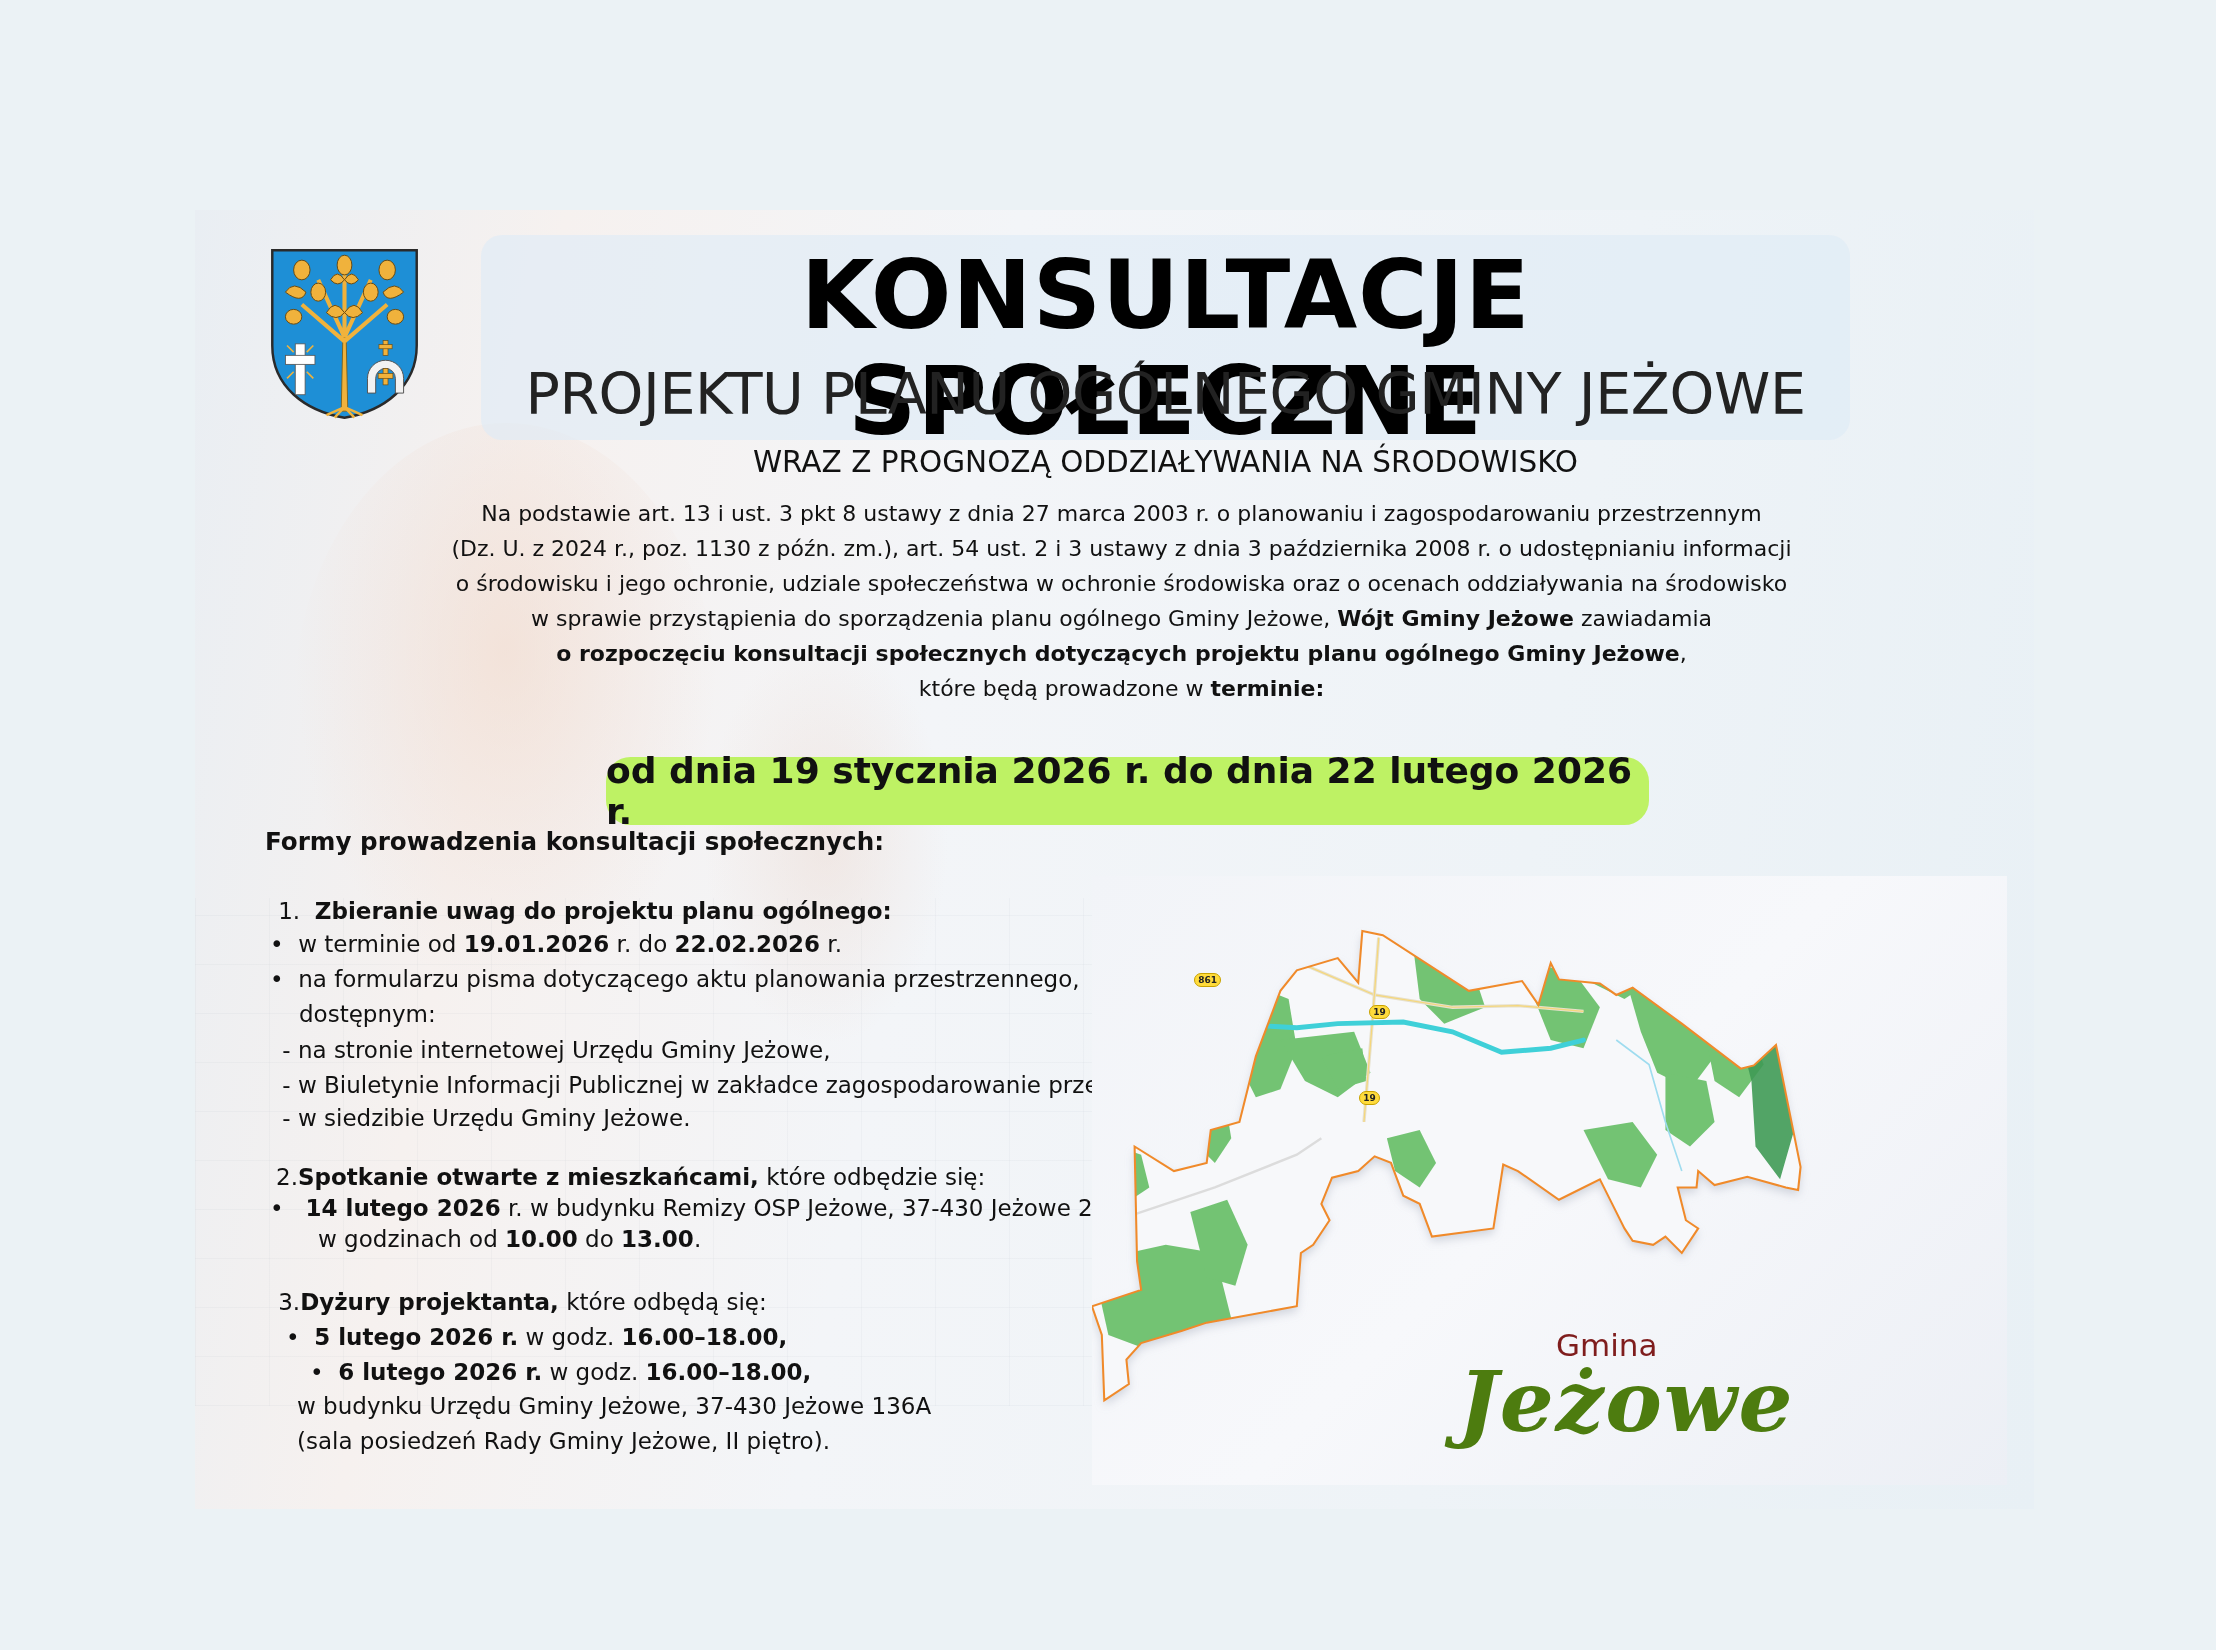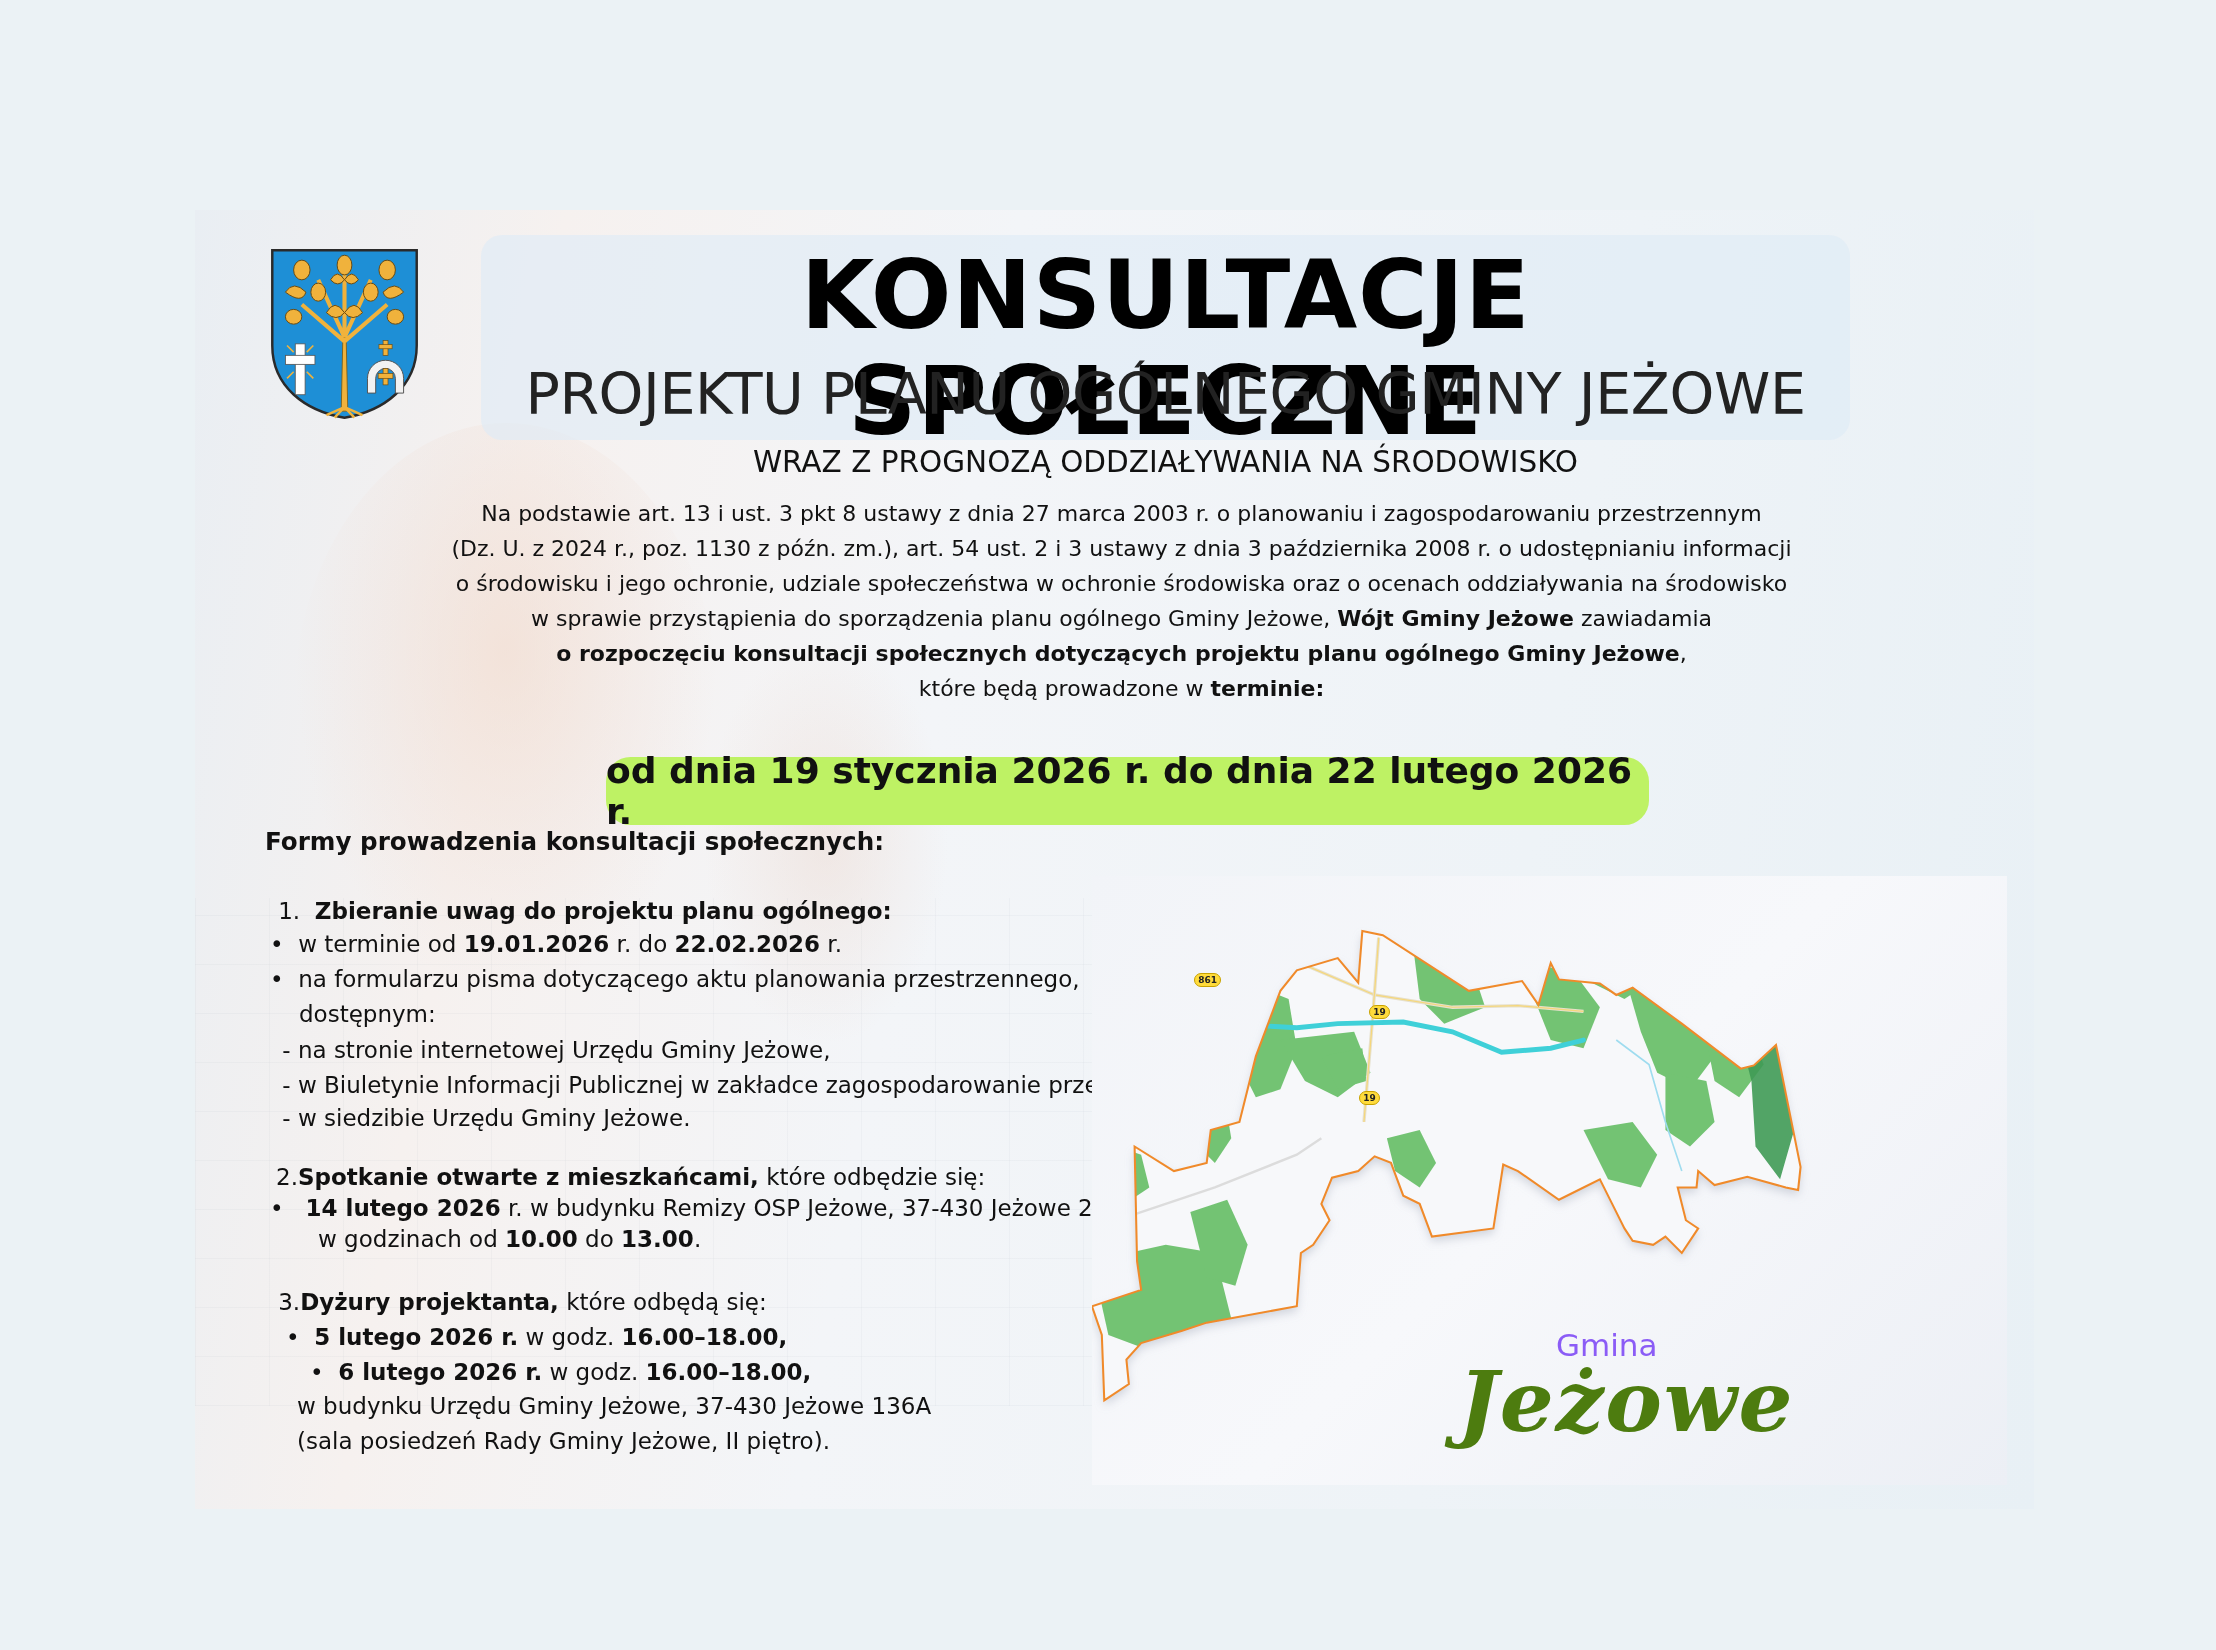--- a/index.html
+++ b/index.html
@@ -77,21 +77,21 @@
     background:linear-gradient(135deg, #f2f4f8 0%, #f7f8fb 50%, #eceff5 100%);
   }
   .map-wrap svg { position:absolute; left:0; top:0; }
   .road-label {
     position:absolute; background:#ffdb3b; border:0.8px solid #c8a200; border-radius:7px;
     font-family:"DejaVu Sans", sans-serif; font-weight:bold; font-size:9px; color:#222;
     padding:0.8px 3.3px; line-height:10.6px;
   }
   .logo-gmina {
     position:absolute; left:1556px; top:1327px;
-    font-family:"DejaVu Sans", sans-serif; font-size:31px; color:#8b5cf6;
+    font-family:"DejaVu Sans", sans-serif; font-size:31px; color:#7f1d1d;
   }
   .logo-jezowe {
     position:absolute; left:1458px; top:1351px;
     font-family:"DejaVu Serif", serif; font-style:italic; font-weight:bold; font-size:85px; color:#4d7c0f;
     letter-spacing:1.6px;
   }
 </style>
 </head>
 <body>
 

